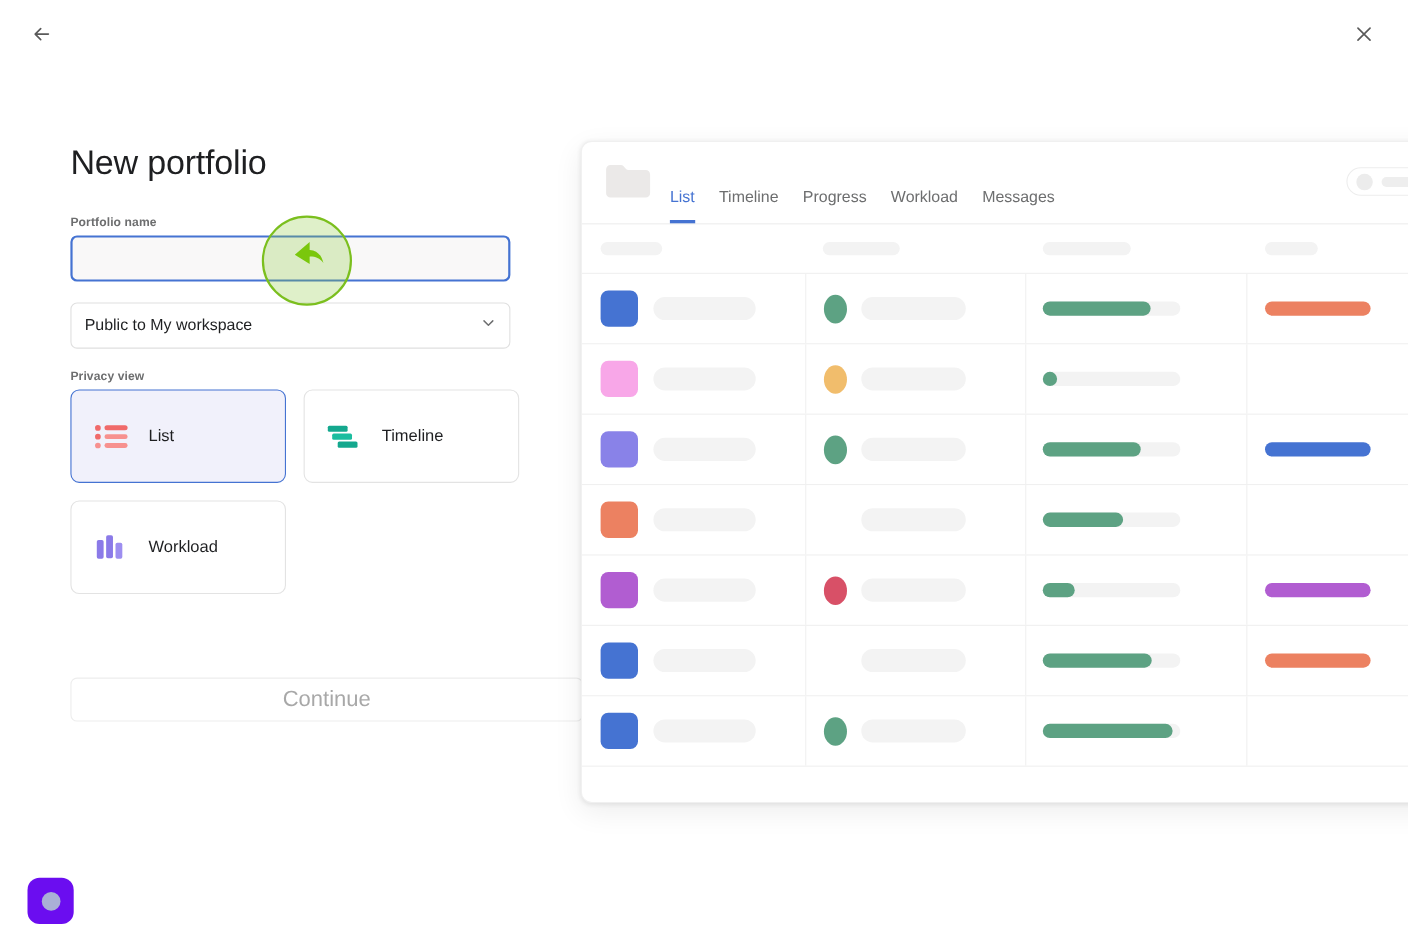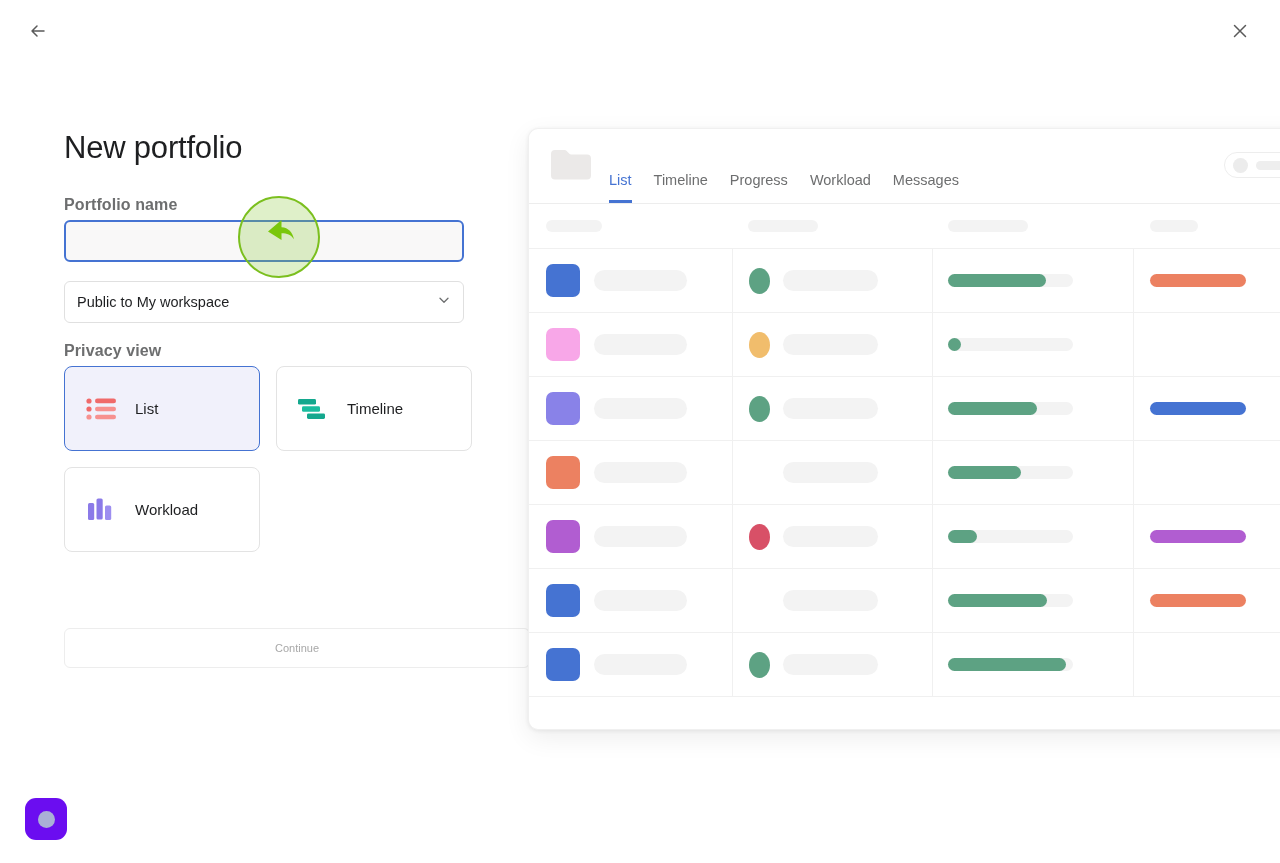--- a/index.html
+++ b/index.html
@@ -21,21 +21,21 @@
   .back-btn { left: 20px; top: 14px; }
   .close-btn { right: 22px; top: 14px; }
 
   
   .form-pane { position: absolute; left: 64px; top: 128px; width: 400px; }
   .page-title {
     font-size: 31px; font-weight: 400; color: #1e1f21; letter-spacing: -0.2px;
     line-height: 40px; margin-bottom: 28px;
   }
   .field-label {
-    font-size: 16px; font-weight: 700; color: #6d6e6f; margin-bottom: 6px; display: block;
+    font-size: 11px; font-weight: 700; color: #6d6e6f; margin-bottom: 6px; display: block;
     letter-spacing: 0.1px;
   }
   .name-input {
     width: 400px; height: 42px; border: 2px solid #4573d2; border-radius: 6px;
     background: #f9f8f8; padding: 0 12px; font-size: 14.5px; color: #1e1f21;
     font-family: "Liberation Sans", sans-serif; outline: none;
   }
   .name-input::placeholder { color: #a4a5a6; }
   .field-block { margin-bottom: 19px; }
   .select-wrap { position: relative; width: 400px; border-radius: 19px; }
@@ -56,21 +56,21 @@
     background: #fff; display: flex; align-items: center; gap: 16px; padding-left: 20px;
     cursor: pointer;
   }
   .view-card.selected { border: 1px solid #4573d2; background: #f1f1fb; }
   .view-card .vlabel { font-size: 15px; color: #1e1f21; }
   .view-icon { width: 34px; height: 30px; flex: 0 0 auto; }
 
   
   .continue-btn {
     margin-top: 57px; width: 466px; height: 40px; border: 1px solid #ededed;
-    border-radius: 6px; background: #fff; color: #a8a8a8; font-size: 11px;
+    border-radius: 6px; background: #fff; color: #a8a8a8; font-size: 20px;
     font-family: "Liberation Sans", sans-serif; cursor: default;
   }
 
   
   .preview {
     position: absolute; left: 528px; top: 128px; width: 780px; height: 602px;
     background: #fff; border-radius: 10px 0 0 10px;
     box-shadow: 0 1px 4px rgba(0,0,0,.07), 0 8px 26px rgba(0,0,0,.07);
     border: 1px solid #f0f0f0; border-right: none; overflow: hidden;
   }

